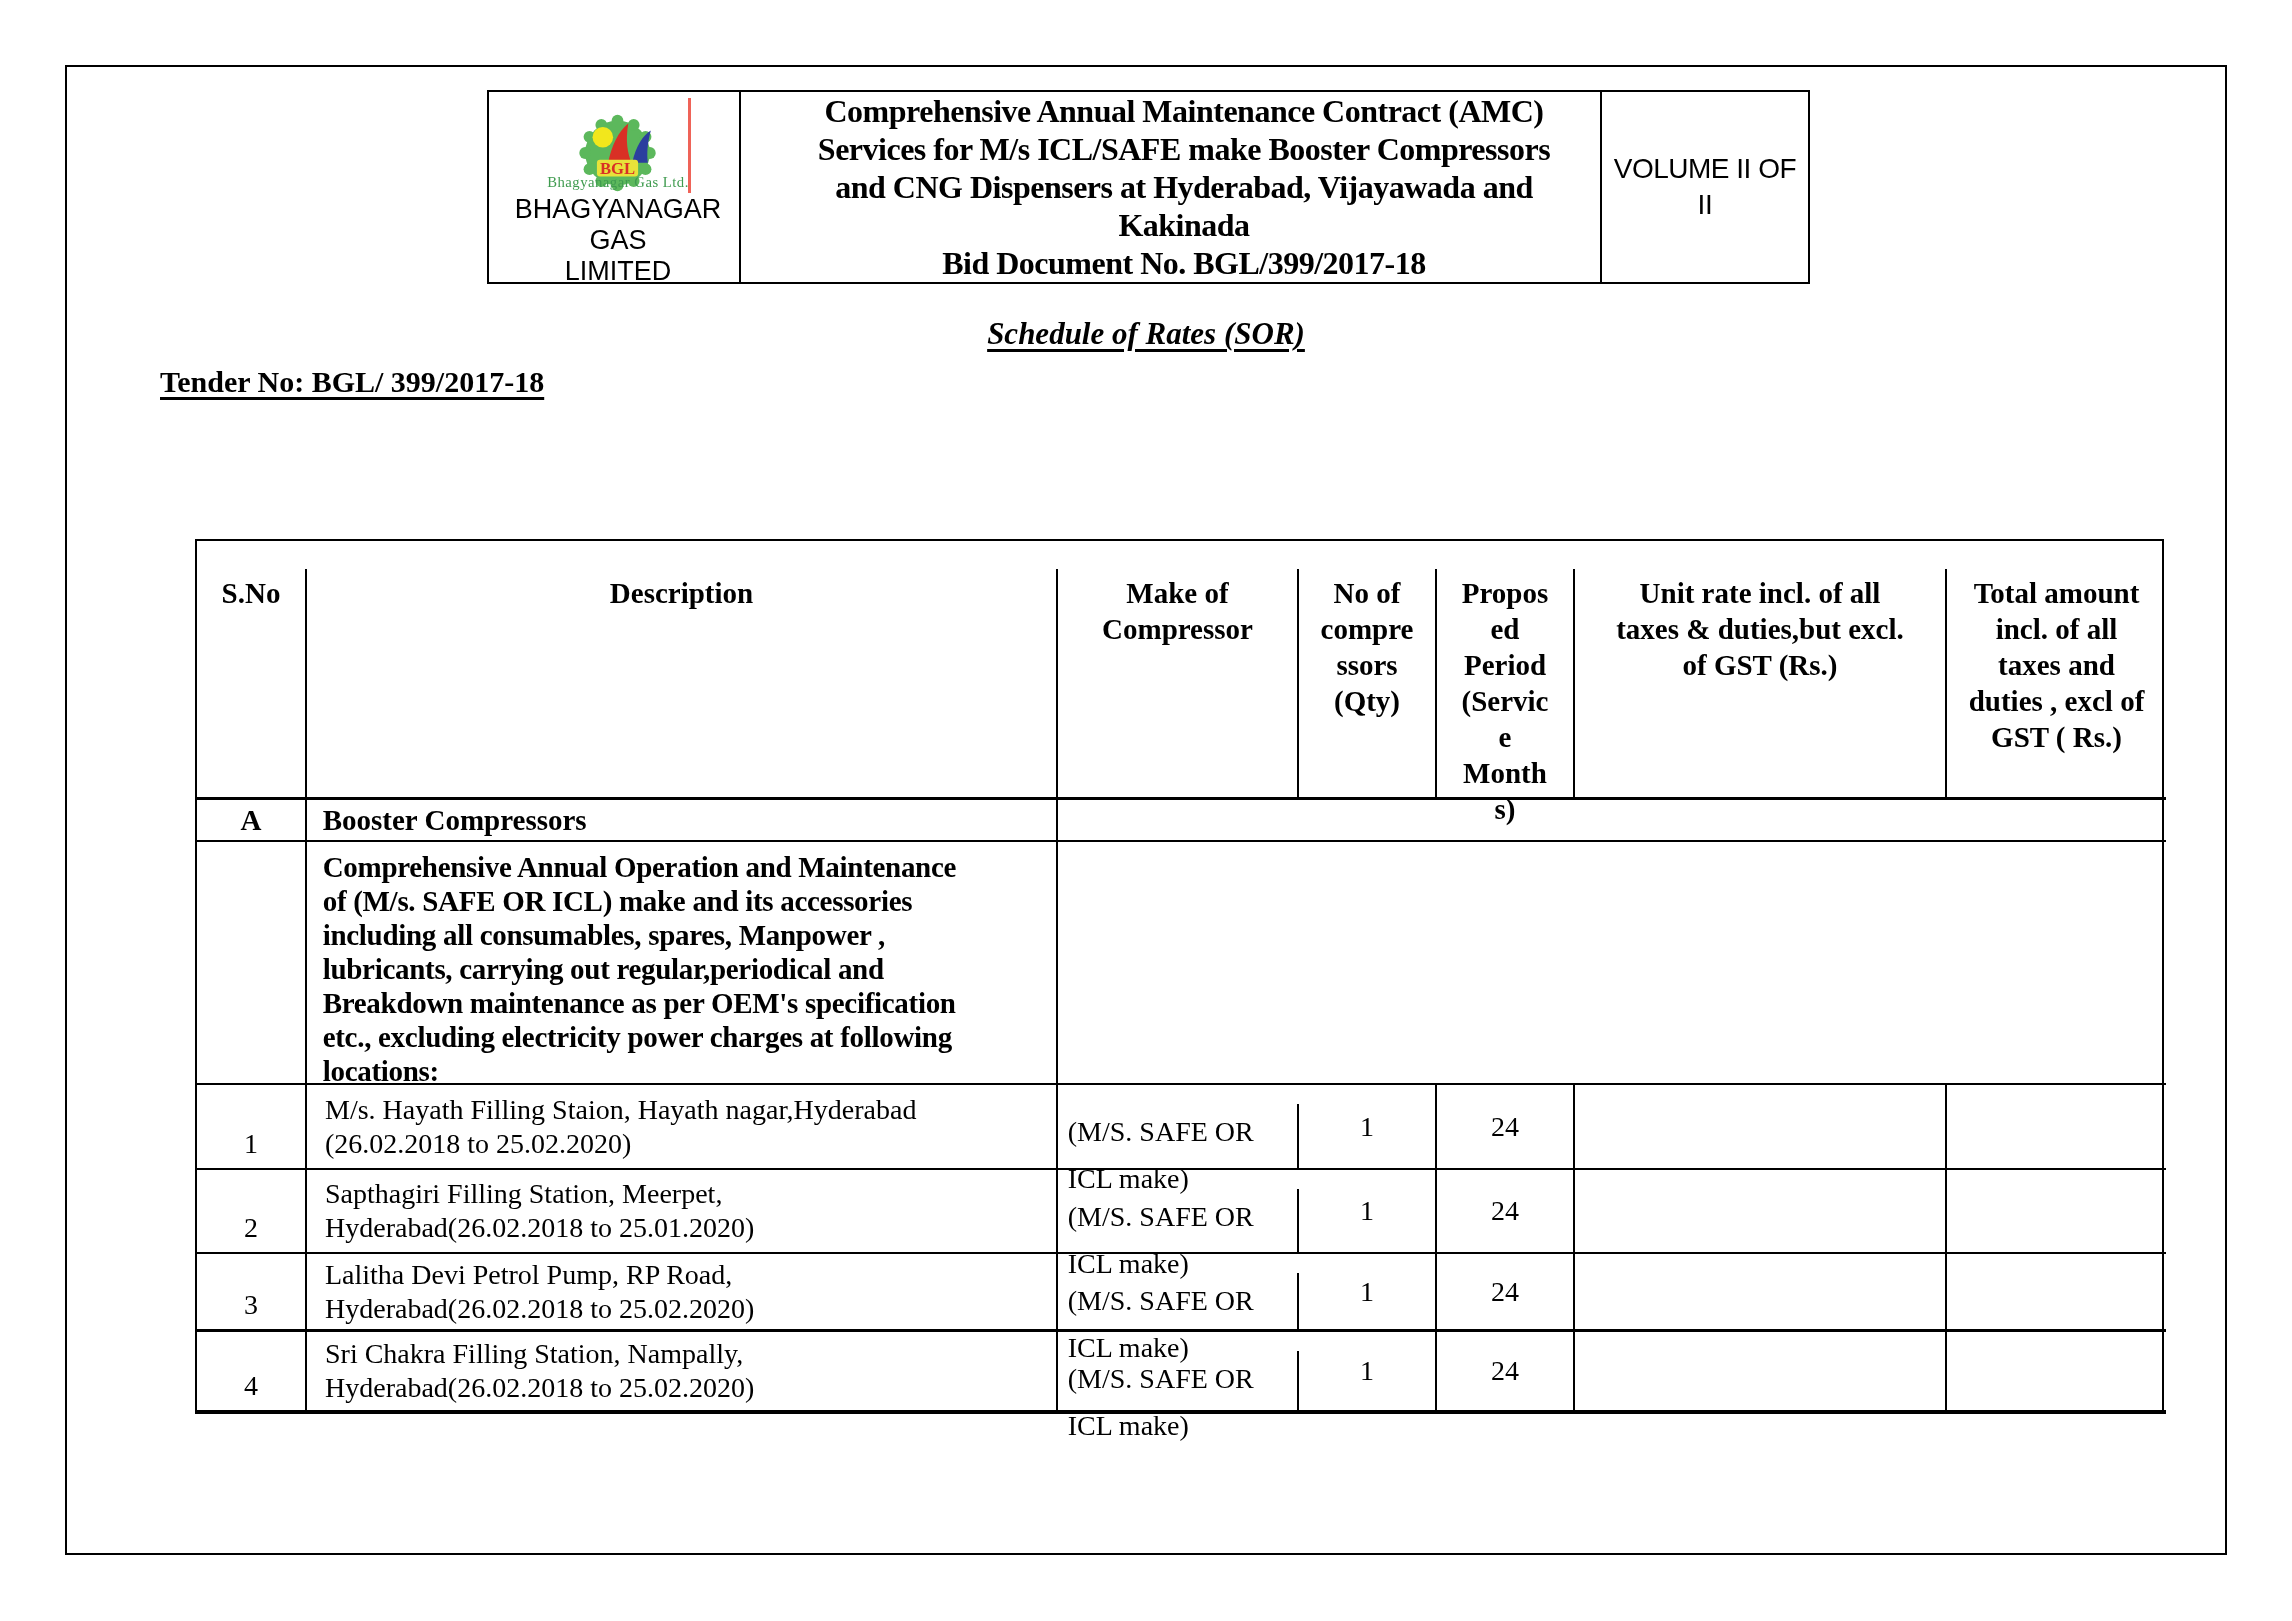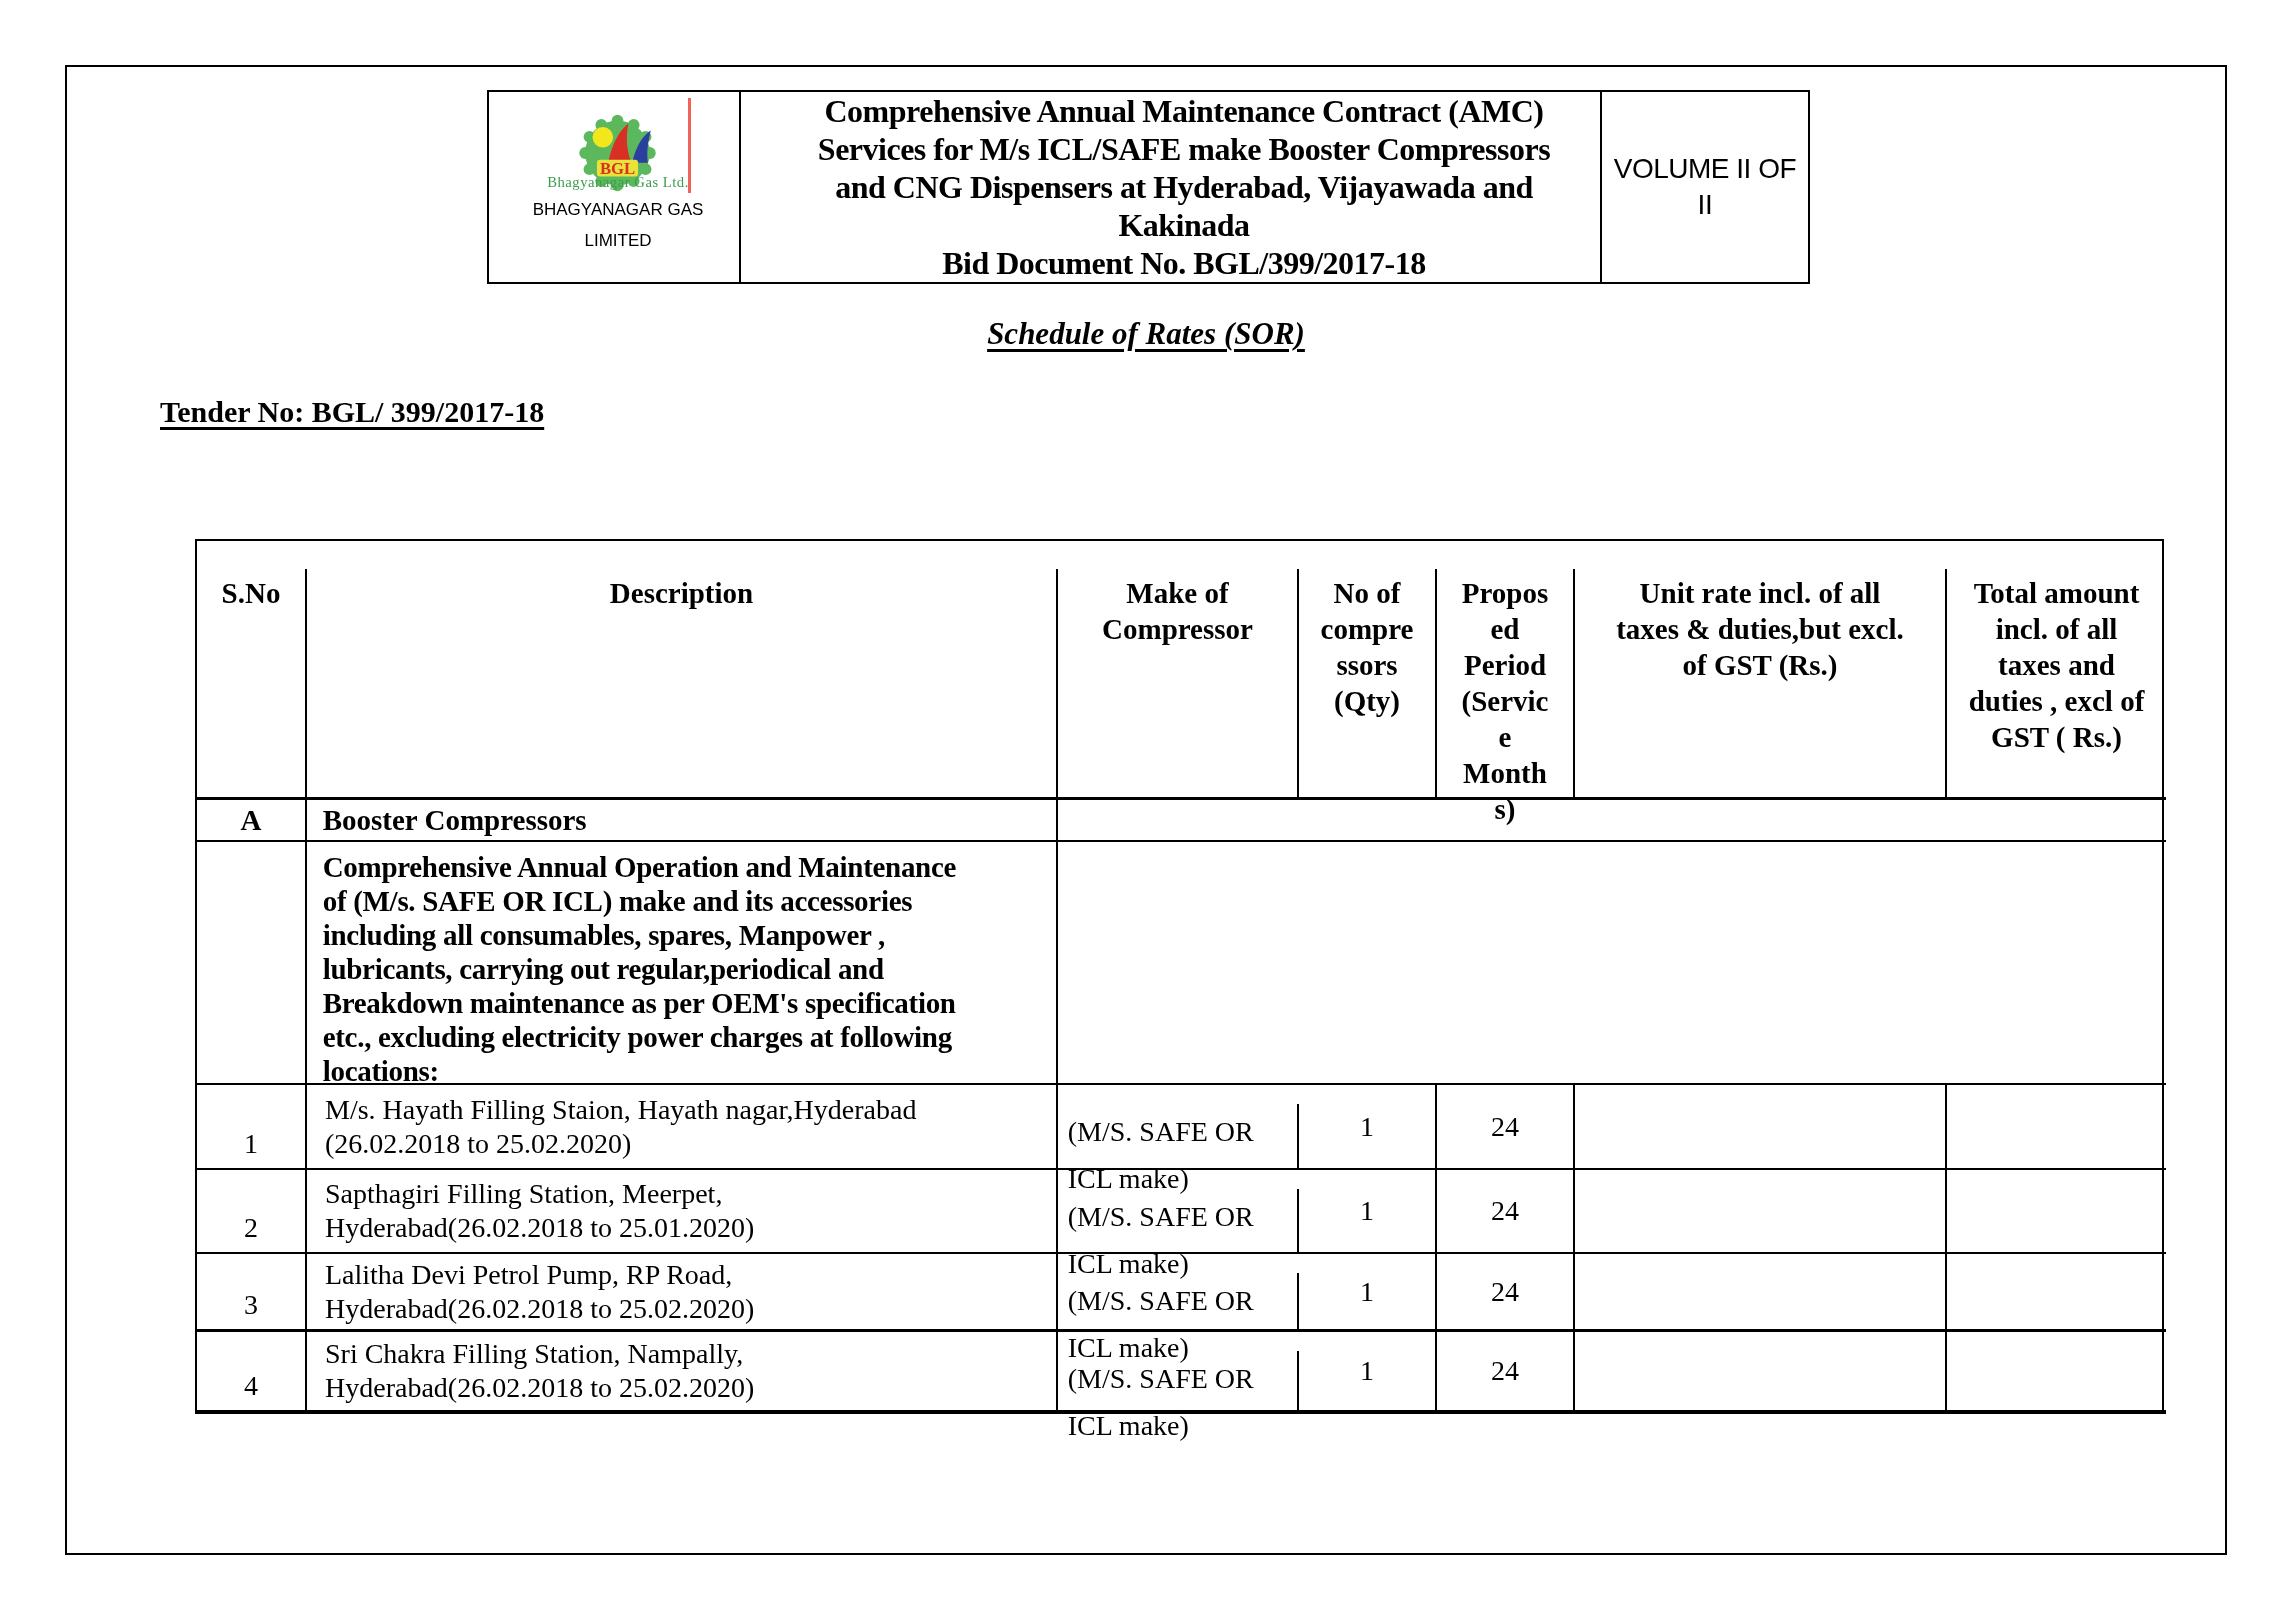--- a/index.html
+++ b/index.html
@@ -31,33 +31,33 @@
     white-space:pre-line; letter-spacing:-0.5px;
   }
   .bid-no { font-weight:bold; font-size:32px; line-height:38px; text-align:center; letter-spacing:-0.5px; }
   .logo-svg { position:absolute; left:0; top:11.8px; }
   .logo-caption {
     position:absolute; left:0; top:82px; width:258px; text-align:center;
     font-size:14.7px; color:#3f9b4f; letter-spacing:0.5px;
   }
   .org-name {
     position:absolute; left:0; top:102px; width:258px; text-align:center;
-    font-family:"Liberation Sans", sans-serif; font-size:17px; line-height:31px;
+    font-family:"Liberation Sans", sans-serif; font-size:27px; line-height:31px;
     white-space:pre-line; color:#000;
   }
   .red-divider {
     position:absolute; left:199px; top:5.9px; width:2.9px; height:95px; background:#ef6358;
   }
   
   .sor-title {
     position:absolute; left:65px; top:316px; width:2162px; text-align:center;
     font-size:31px; font-weight:bold; text-decoration:underline;
     text-decoration-thickness:2.9px; text-underline-offset:4.9px;font-style:italic;
   }
-  .tender-block { position:absolute; left:160px; top:393px; width:1975px; }
+  .tender-block { position:absolute; left:160px; top:363px; width:1975px; }
   .tender-no, .item-text {
     font-size:30px; font-weight:bold; line-height:38px;
     text-decoration:underline; text-decoration-thickness:2.9px; text-underline-offset:4.9px;
   }
   .item-text { white-space:pre-line; }
   
   .main-table {
     position:absolute; left:195px; top:539px; width:1969px;
     display:grid;
     grid-template-columns:110px 751px 241px 138px 138px 372px 219px;

